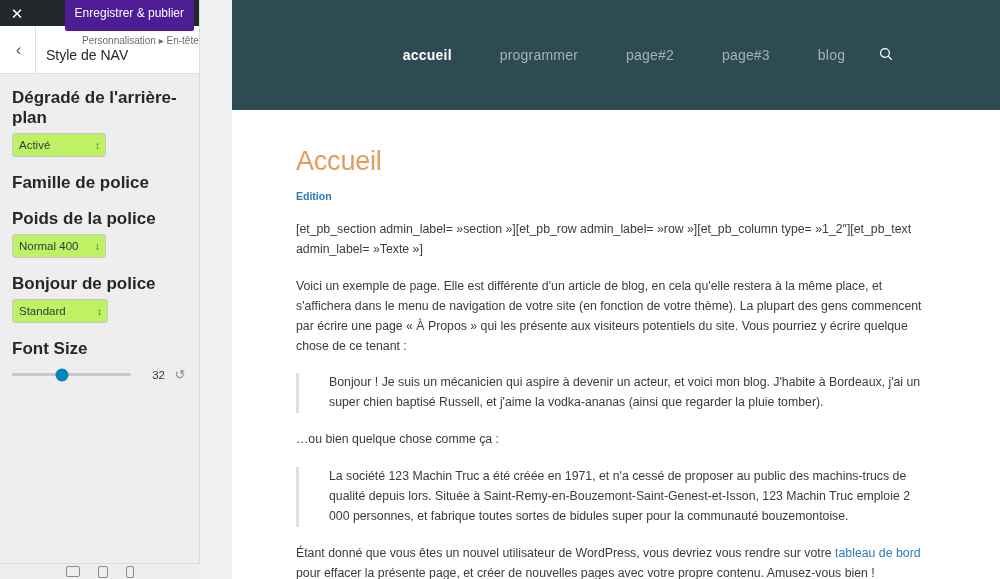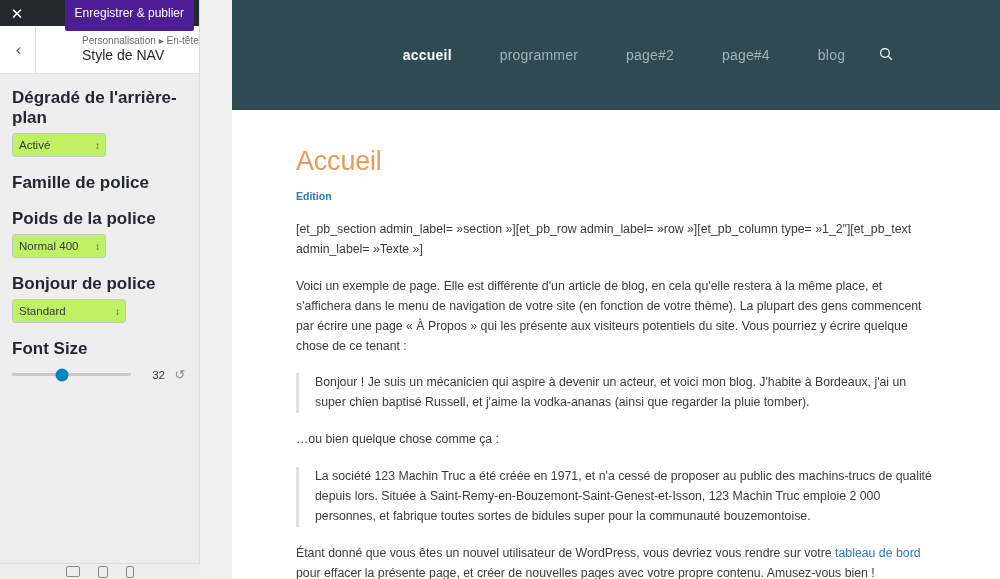--- a/index.html
+++ b/index.html
@@ -72,21 +72,20 @@
   }
   .cz-titles { padding-left: 10px; line-height: 1.25; }
   .cz-breadcrumb {
     font-size: 10px;
     color: #6b6b6b;
     padding-left: 36px;
   }
   .cz-title {
     font-size: 14px;
     color: #23282d;
-    margin-left: 36px;
   }
   .cz-body {
     padding: 14px 12px 0 12px;
     height: calc(579px - 26px - 49px);
     overflow: hidden;
   }
   .ctl { margin-bottom: 16px; }
   .ctl-label {
     font-size: 17px;
     font-weight: bold;
@@ -115,21 +114,21 @@
     content: "\2195";
     position: absolute;
     right: 6px; top: 50%;
     transform: translateY(-50%);
     font-size: 10px;
     color: #555;
     pointer-events: none;
   }
   .w-sm select { width: 94px; }
   .w-md select { width: 134px; }
-  .w-lg select { width: 114px; }
+  .w-lg select { width: 96px; }
 
   .slider-row {
     display: flex;
     align-items: center;
     gap: 8px;
     margin-top: 9px;
   }
   .slider-track {
     position: relative;
     flex: 1 1 auto;
@@ -257,21 +256,21 @@
   }
   p.body-text a { color: #2b7bb9; text-decoration: none; }
   blockquote.quote {
     margin: 0 0 17px 0;
     padding: 0 0 0 16px;
     border-left: 3px solid #e0e0e0;
     font-size: 12.3px;
     line-height: 1.62;
     color: #3b3b3b;
   }
-  blockquote.quote p { margin: 0; }
+  blockquote.quote p { margin: 14px; }
   .tight { margin-bottom: 2px; }
 
   
   .page-bg-left {
     position: absolute;
     left: 232px; top: 110px;
     width: 10px; height: 469px;
     background: #f0efeb;
   }
   .page-bg-right {
@@ -296,21 +295,21 @@
   <div class="page-bg-left"></div>
   <div class="page-bg-right"></div>
 
   <div id="preview">
 
     <div class="site-header">
       <nav class="nav">
         <a href="#" class="active">accueil</a>
         <a href="#">programmer</a>
         <a href="#">page#2</a>
-        <a href="#">page#4</a>
+        <a href="#">page#3</a>
         <a href="#">blog</a>
         <span class="search-icon">
           <svg width="14" height="14" viewBox="0 0 16 16" fill="none" aria-hidden="true">
             <circle cx="6.8" cy="6.8" r="5" stroke="#ffffff" stroke-width="1.4"></circle>
             <line x1="10.5" y1="10.5" x2="14.6" y2="14.6" stroke="#ffffff" stroke-width="1.4"></line>
           </svg>
         </span>
       </nav>
     </div>
 

